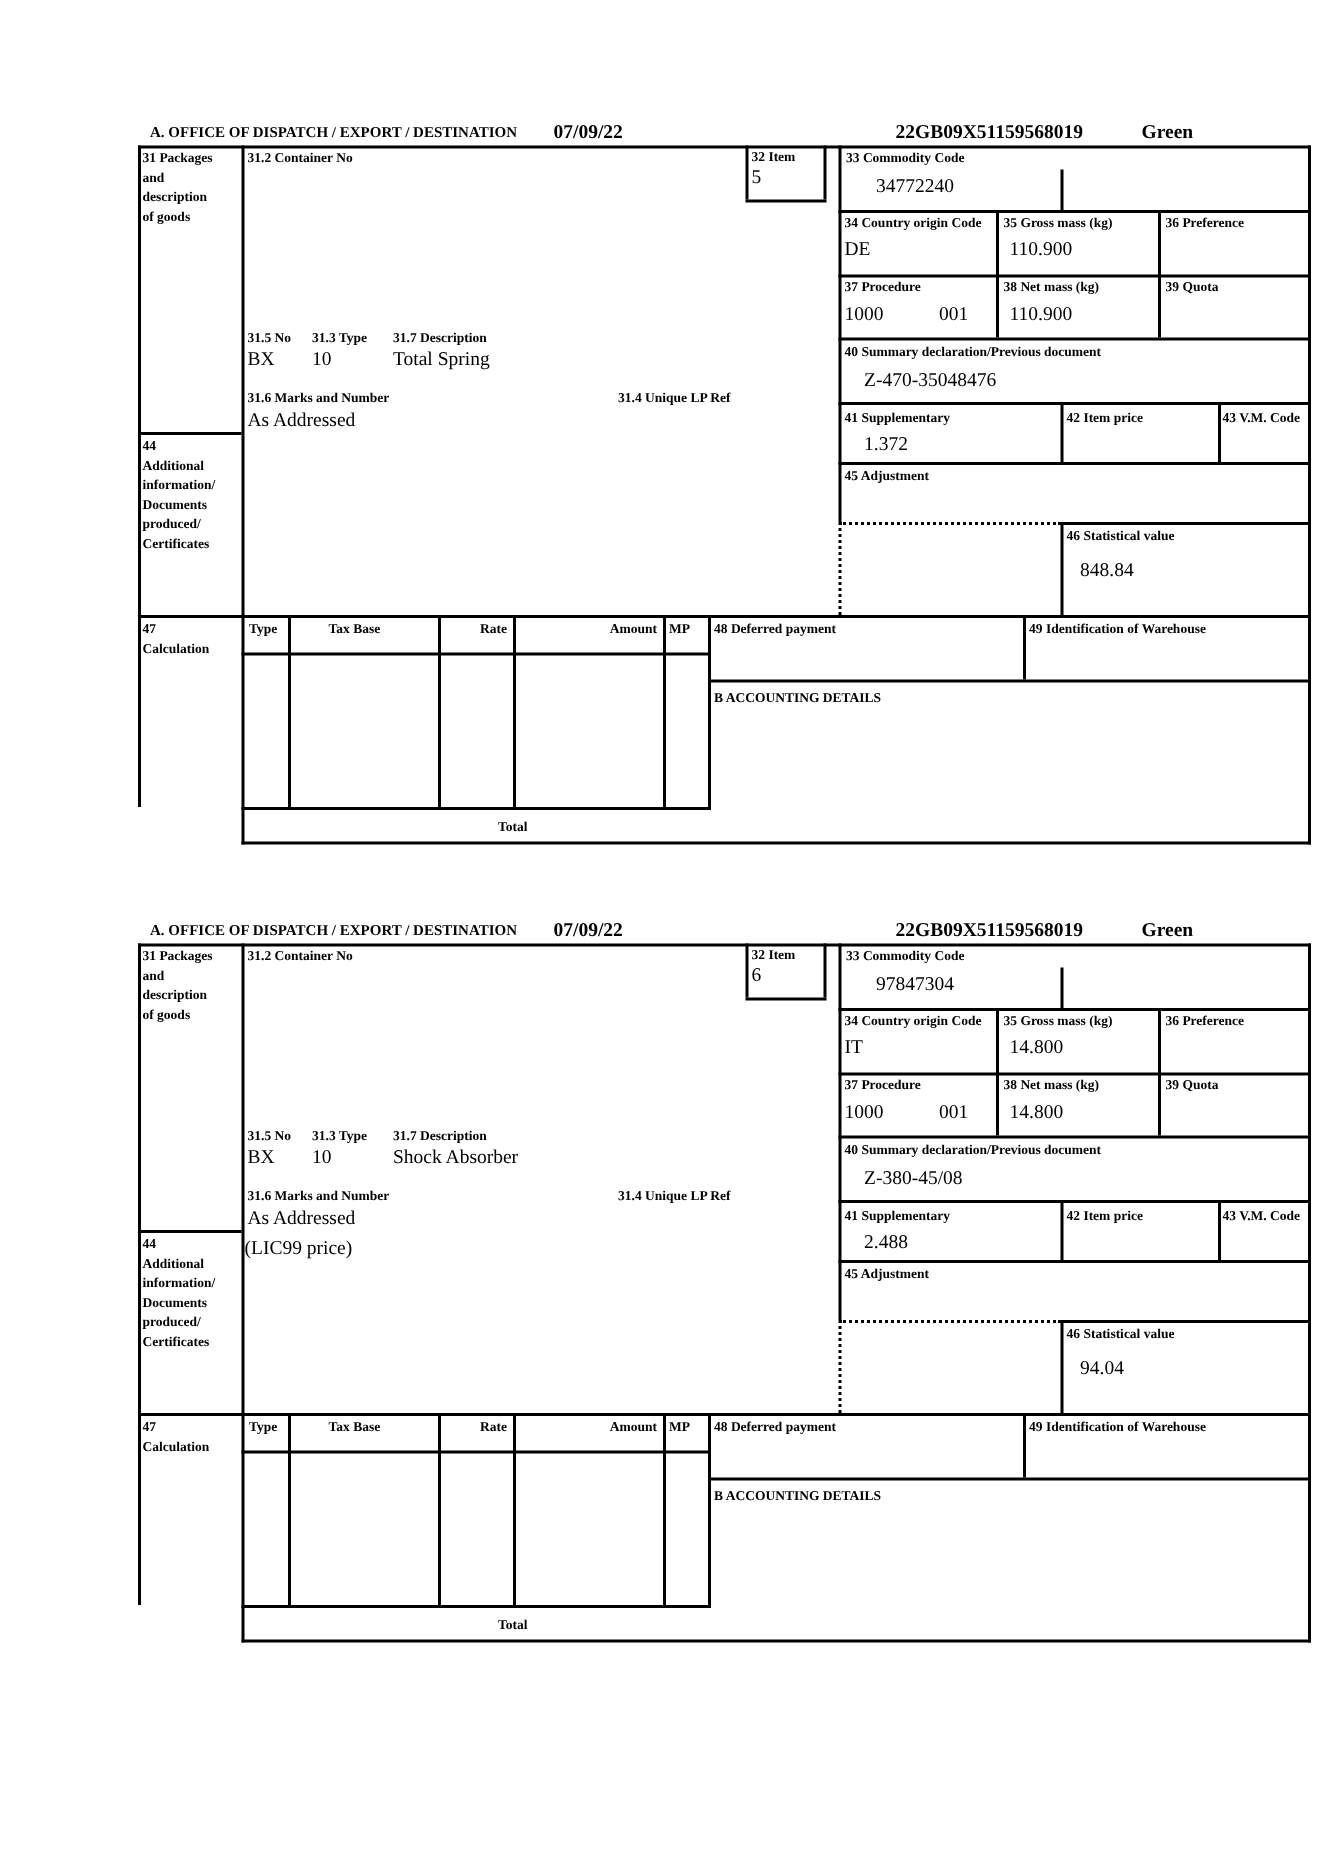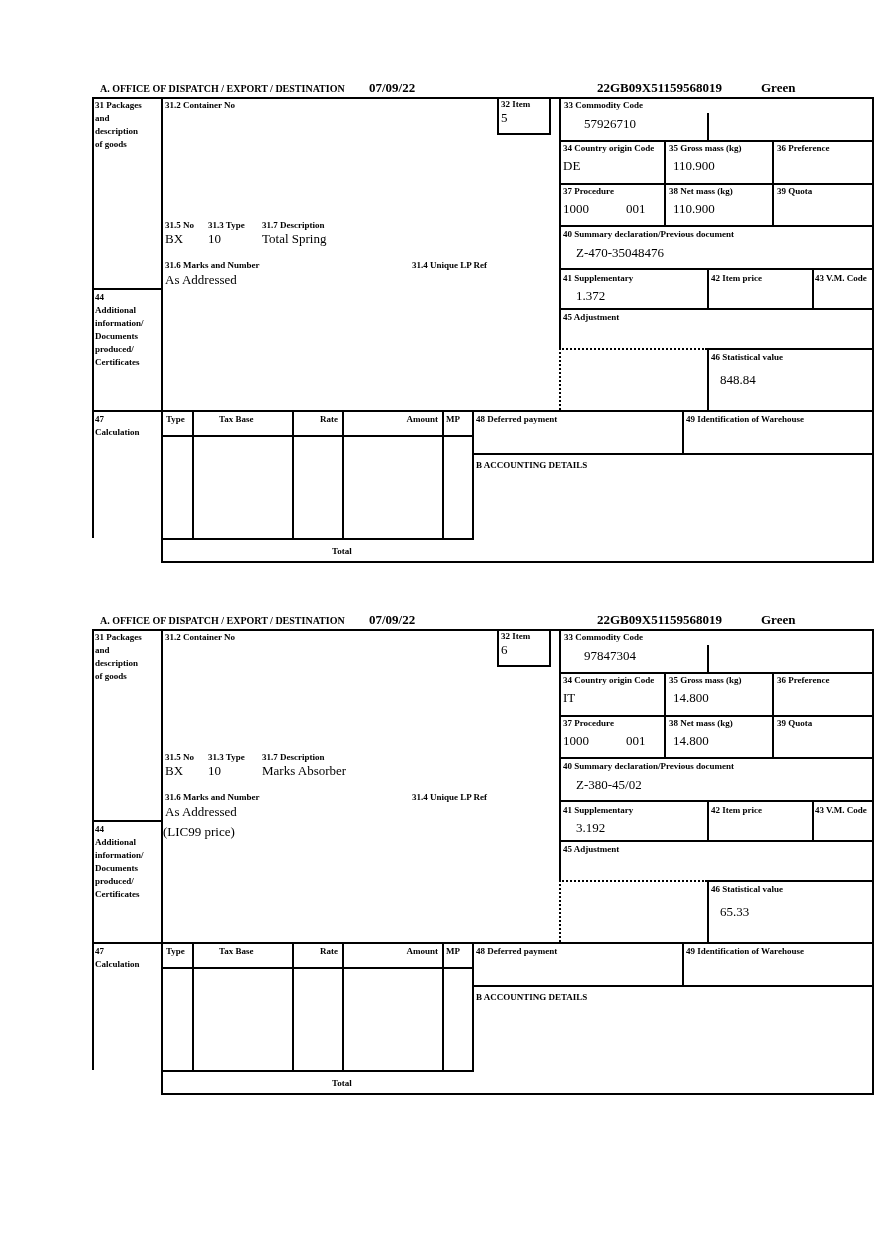--- a/index.html
+++ b/index.html
@@ -84,21 +84,21 @@
     <span class="vv" style="left:170px;top:135px">Total Spring</span>
     <span class="lb" style="left:73px;top:164px">31.6 Marks and Number</span>
     <span class="vv" style="left:73px;top:176px">As Addressed</span>
     <span class="lb" style="left:320px;top:164px">31.4 Unique LP Ref</span>
     <span class="vv" style="left:71px;top:196px"></span>
 
     <span class="lb" style="left:409px;top:3px">32 Item</span>
     <span class="vv" style="left:409px;top:14px">5</span>
 
     <span class="lb" style="left:472px;top:4px">33 Commodity Code</span>
-    <span class="vv" style="left:492px;top:20px">57926710</span>
+    <span class="vv" style="left:492px;top:20px">34772240</span>
     <span class="lb" style="left:471px;top:47px">34 Country origin Code</span>
     <span class="vv" style="left:471px;top:62px">DE</span>
     <span class="lb" style="left:577px;top:47px">35 Gross mass (kg)</span>
     <span class="vv" style="left:581px;top:62px">110.900</span>
     <span class="lb" style="left:685px;top:47px">36 Preference</span>
     <span class="lb" style="left:471px;top:90px">37 Procedure</span>
     <span class="vv" style="left:471px;top:105px">1000</span>
     <span class="vv" style="left:534px;top:105px">001</span>
     <span class="lb" style="left:577px;top:90px">38 Net mass (kg)</span>
     <span class="vv" style="left:581px;top:105px">110.900</span>
@@ -181,21 +181,21 @@
     <span class="lb" style="left:3px;top:261px">Certificates</span>
     <span class="lb" style="left:3px;top:318px">47</span>
     <span class="lb" style="left:3px;top:331px">Calculation</span>
 
     <span class="lb" style="left:73px;top:4px">31.2 Container No</span>
     <span class="lb" style="left:73px;top:124px">31.5 No</span>
     <span class="lb" style="left:116px;top:124px">31.3 Type</span>
     <span class="lb" style="left:170px;top:124px">31.7 Description</span>
     <span class="vv" style="left:73px;top:135px">BX</span>
     <span class="vv" style="left:116px;top:135px">10</span>
-    <span class="vv" style="left:170px;top:135px">Marks Absorber</span>
+    <span class="vv" style="left:170px;top:135px">Shock Absorber</span>
     <span class="lb" style="left:73px;top:164px">31.6 Marks and Number</span>
     <span class="vv" style="left:73px;top:176px">As Addressed</span>
     <span class="lb" style="left:320px;top:164px">31.4 Unique LP Ref</span>
     <span class="vv" style="left:71px;top:196px">(LIC99 price)</span>
 
     <span class="lb" style="left:409px;top:3px">32 Item</span>
     <span class="vv" style="left:409px;top:14px">6</span>
 
     <span class="lb" style="left:472px;top:4px">33 Commodity Code</span>
     <span class="vv" style="left:492px;top:20px">97847304</span>
@@ -204,28 +204,28 @@
     <span class="lb" style="left:577px;top:47px">35 Gross mass (kg)</span>
     <span class="vv" style="left:581px;top:62px">14.800</span>
     <span class="lb" style="left:685px;top:47px">36 Preference</span>
     <span class="lb" style="left:471px;top:90px">37 Procedure</span>
     <span class="vv" style="left:471px;top:105px">1000</span>
     <span class="vv" style="left:534px;top:105px">001</span>
     <span class="lb" style="left:577px;top:90px">38 Net mass (kg)</span>
     <span class="vv" style="left:581px;top:105px">14.800</span>
     <span class="lb" style="left:685px;top:90px">39 Quota</span>
     <span class="lb" style="left:471px;top:133px">40 Summary declaration/Previous document</span>
-    <span class="vv" style="left:484px;top:149px">Z-380-45/02</span>
+    <span class="vv" style="left:484px;top:149px">Z-380-45/08</span>
     <span class="lb" style="left:471px;top:177px">41 Supplementary</span>
-    <span class="vv" style="left:484px;top:192px">3.192</span>
+    <span class="vv" style="left:484px;top:192px">2.488</span>
     <span class="lb" style="left:619px;top:177px">42 Item price</span>
     <span class="lb" style="left:723px;top:177px">43 V.M. Code</span>
     <span class="lb" style="left:471px;top:216px">45 Adjustment</span>
     <span class="lb" style="left:619px;top:256px">46 Statistical value</span>
-    <span class="vv" style="left:628px;top:276px">65.33</span>
+    <span class="vv" style="left:628px;top:276px">94.04</span>
 
     <span class="lb" style="left:74px;top:318px">Type</span>
     <span class="lb" style="left:127px;top:318px">Tax Base</span>
     <span class="lb" style="left:200px;top:318px;width:46px;text-align:right">Rate</span>
     <span class="lb" style="left:250px;top:318px;width:96px;text-align:right">Amount</span>
     <span class="lb" style="left:354px;top:318px">MP</span>
     <span class="lb" style="left:384px;top:318px">48 Deferred payment</span>
     <span class="lb" style="left:594px;top:318px">49 Identification of Warehouse</span>
     <span class="lb" style="left:384px;top:364px">B ACCOUNTING DETAILS</span>
     <span class="lb" style="left:240px;top:450px">Total</span>

